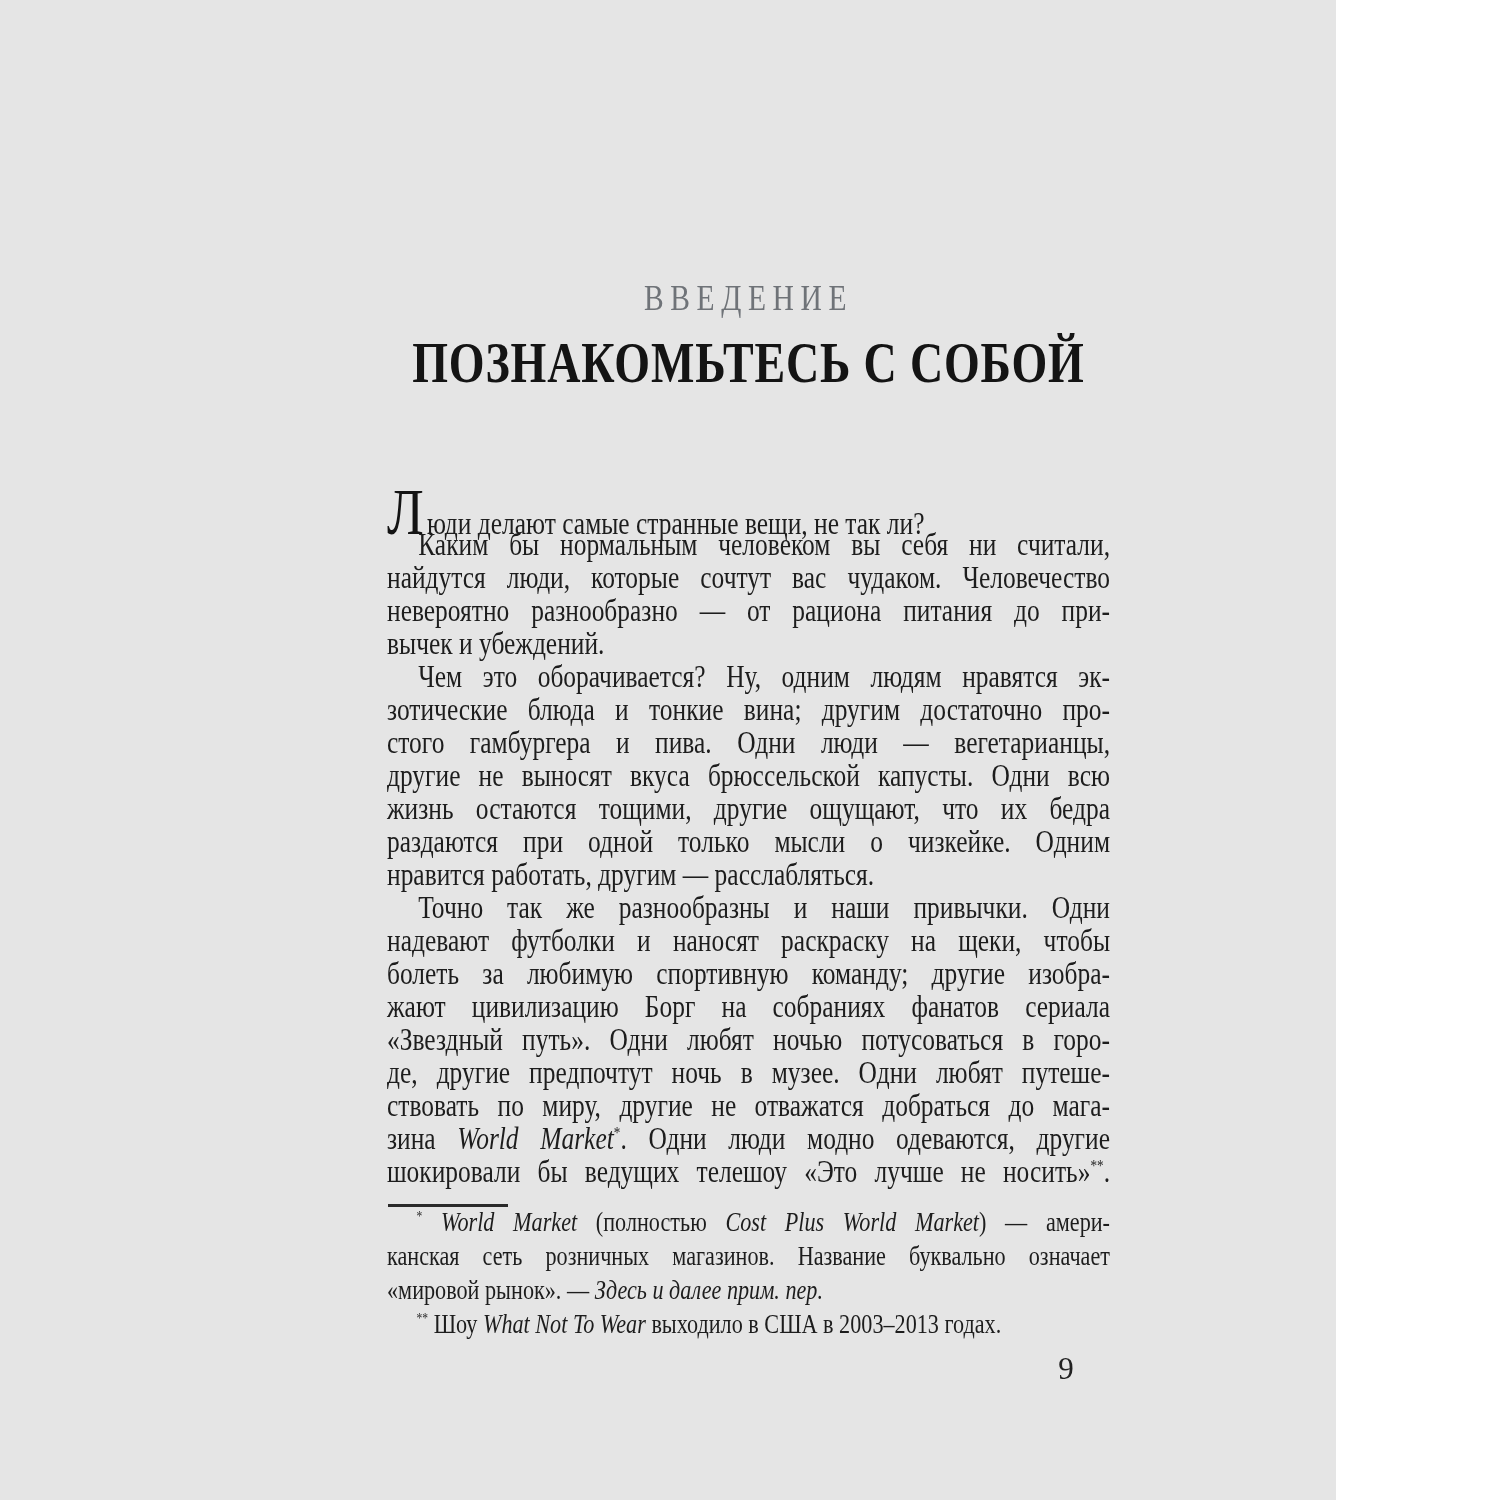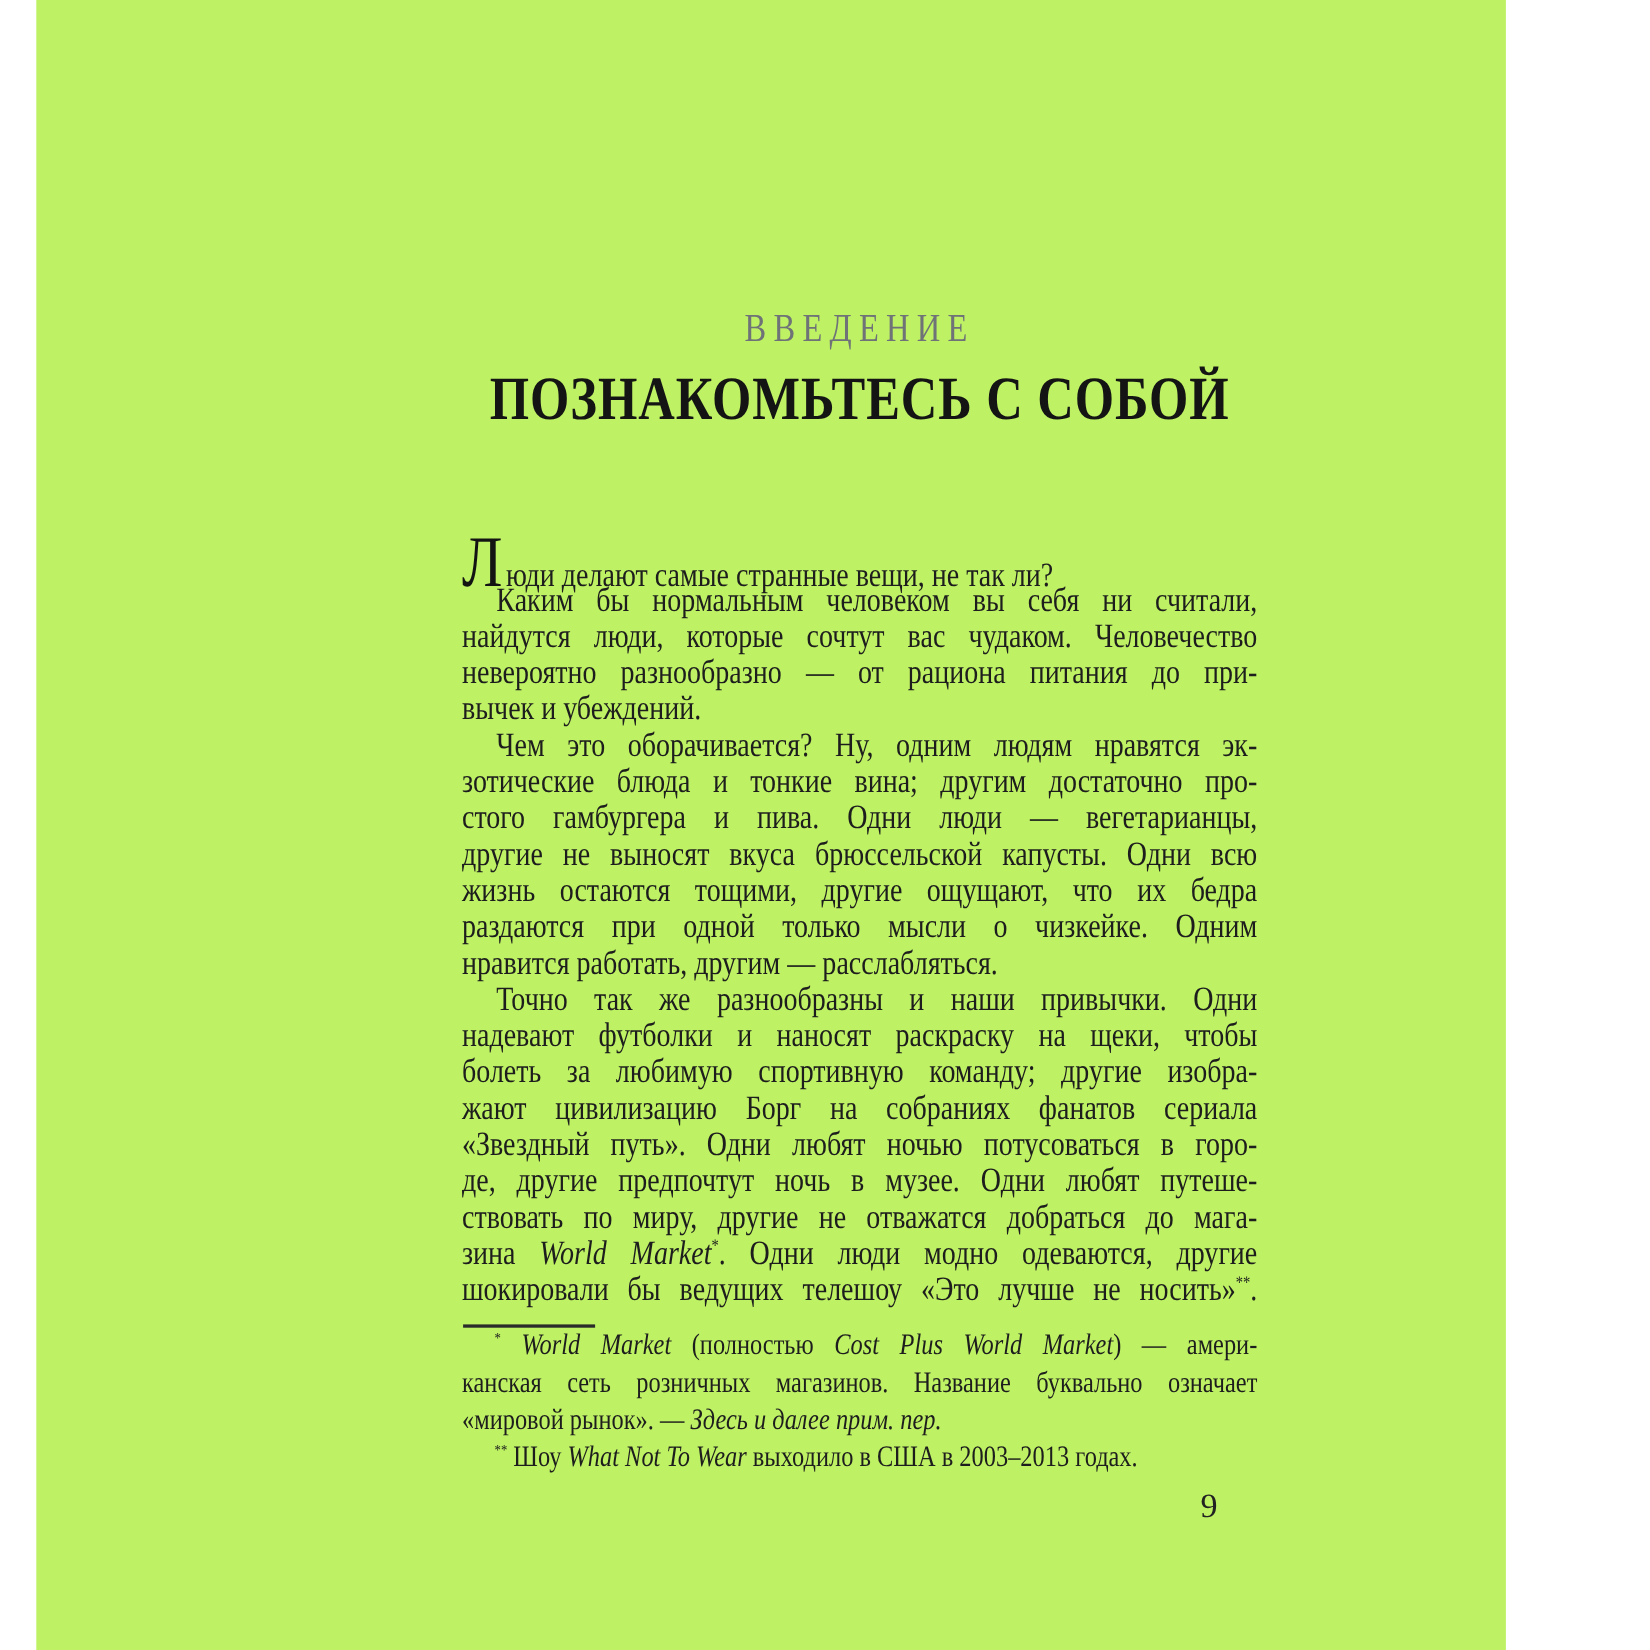--- a/index.html
+++ b/index.html
@@ -1,17 +1,17 @@
 <!DOCTYPE html>
 <html><head>
 <meta charset="utf-8">
 <style>
   html,body{margin:0;padding:0;}
   body{width:1500px;height:1500px;background:#ffffff;font-family:"Liberation Serif","DejaVu Serif",serif;}
-  .page{position:relative;width:1336px;height:1500px;background:#bef264;overflow:hidden;margin-left:33px;}
+  .page{position:relative;width:1336px;height:1500px;background:#e5e5e5;overflow:hidden;}
 
   
   .stack{position:absolute;left:387px;top:0;width:880px;transform:scaleX(0.8216);transform-origin:0 0;}
 
   .kicker{position:absolute;top:278px;left:0;width:880px;text-align:center;
           font-size:36px;line-height:40px;letter-spacing:8px;color:#6f7378;}
   .title{position:absolute;top:333px;left:0;width:880px;text-align:center;
          font-weight:700;font-size:56px;line-height:60px;letter-spacing:1px;color:#141414;}
 
   .bodytext{position:absolute;top:495px;left:0;width:880px;color:#1d1d1d;}

